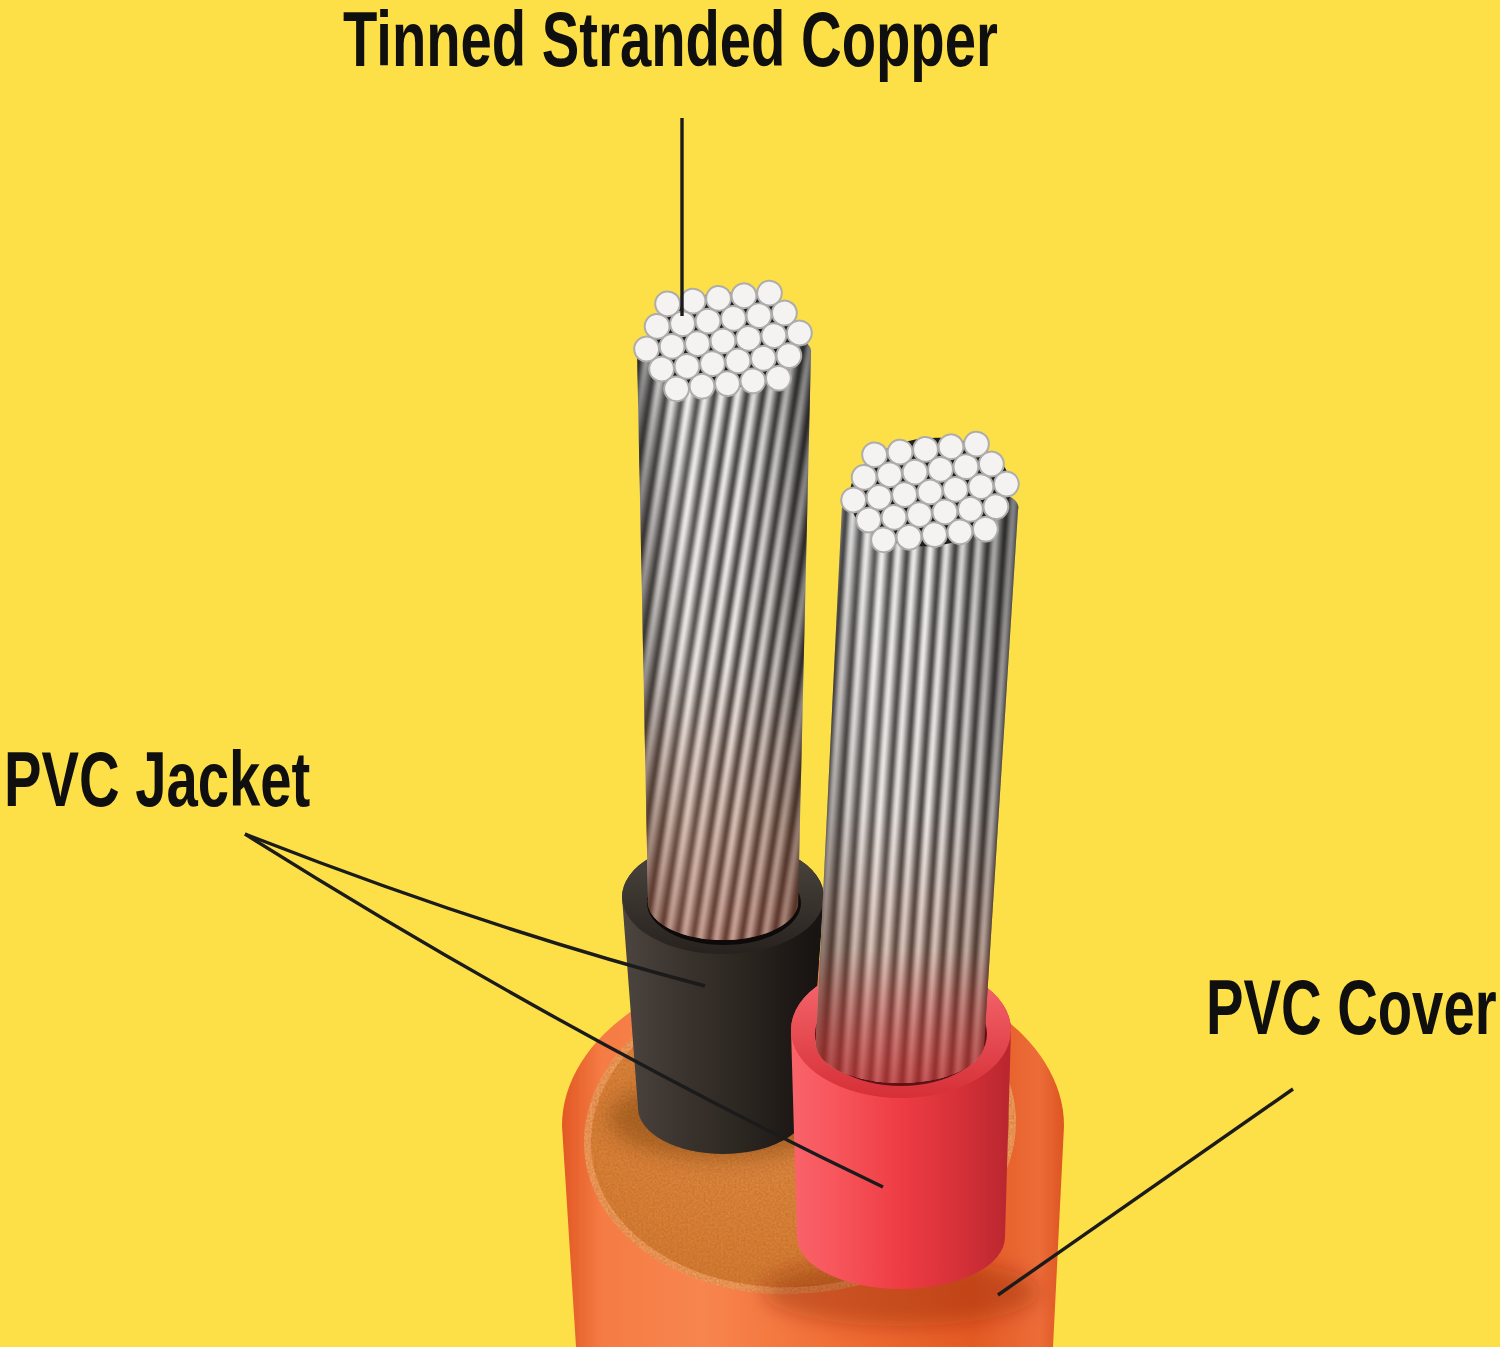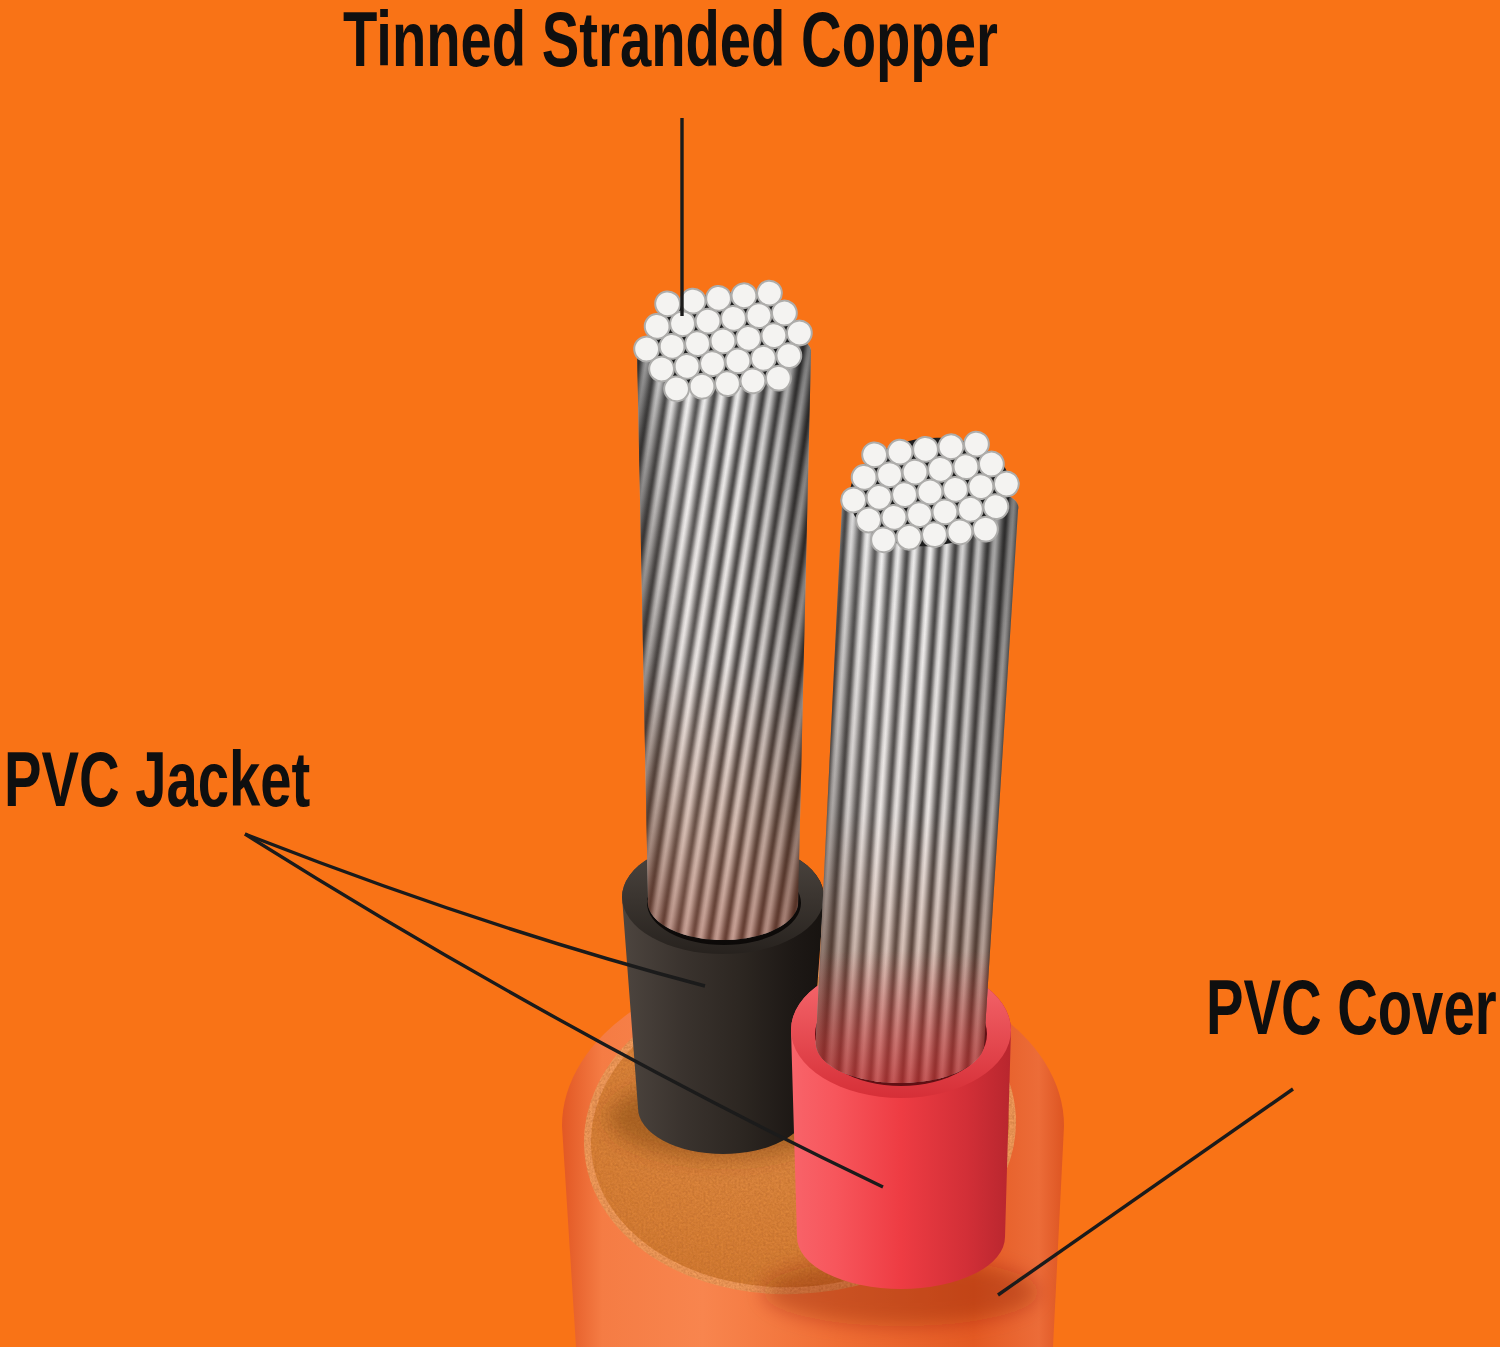--- a/index.html
+++ b/index.html
@@ -1,19 +1,19 @@
 <!DOCTYPE html>
 <html><head>
 <meta charset="utf-8">
 <style>
   html,body{margin:0;padding:0;background:#ffffff;}
   .stage{
     position:relative;
     width:1500px;height:1347px;
-    background:#f97316;
+    background:#fde047;
     overflow:hidden;
     font-family:"Liberation Sans", sans-serif;
   }
   .stage svg{position:absolute;left:0;top:0;width:1500px;height:1347px;display:block;}
   .lbl{
     position:absolute;
     font-weight:700;
     font-size:77px;
     line-height:77px;
     color:#0f0f0f;

